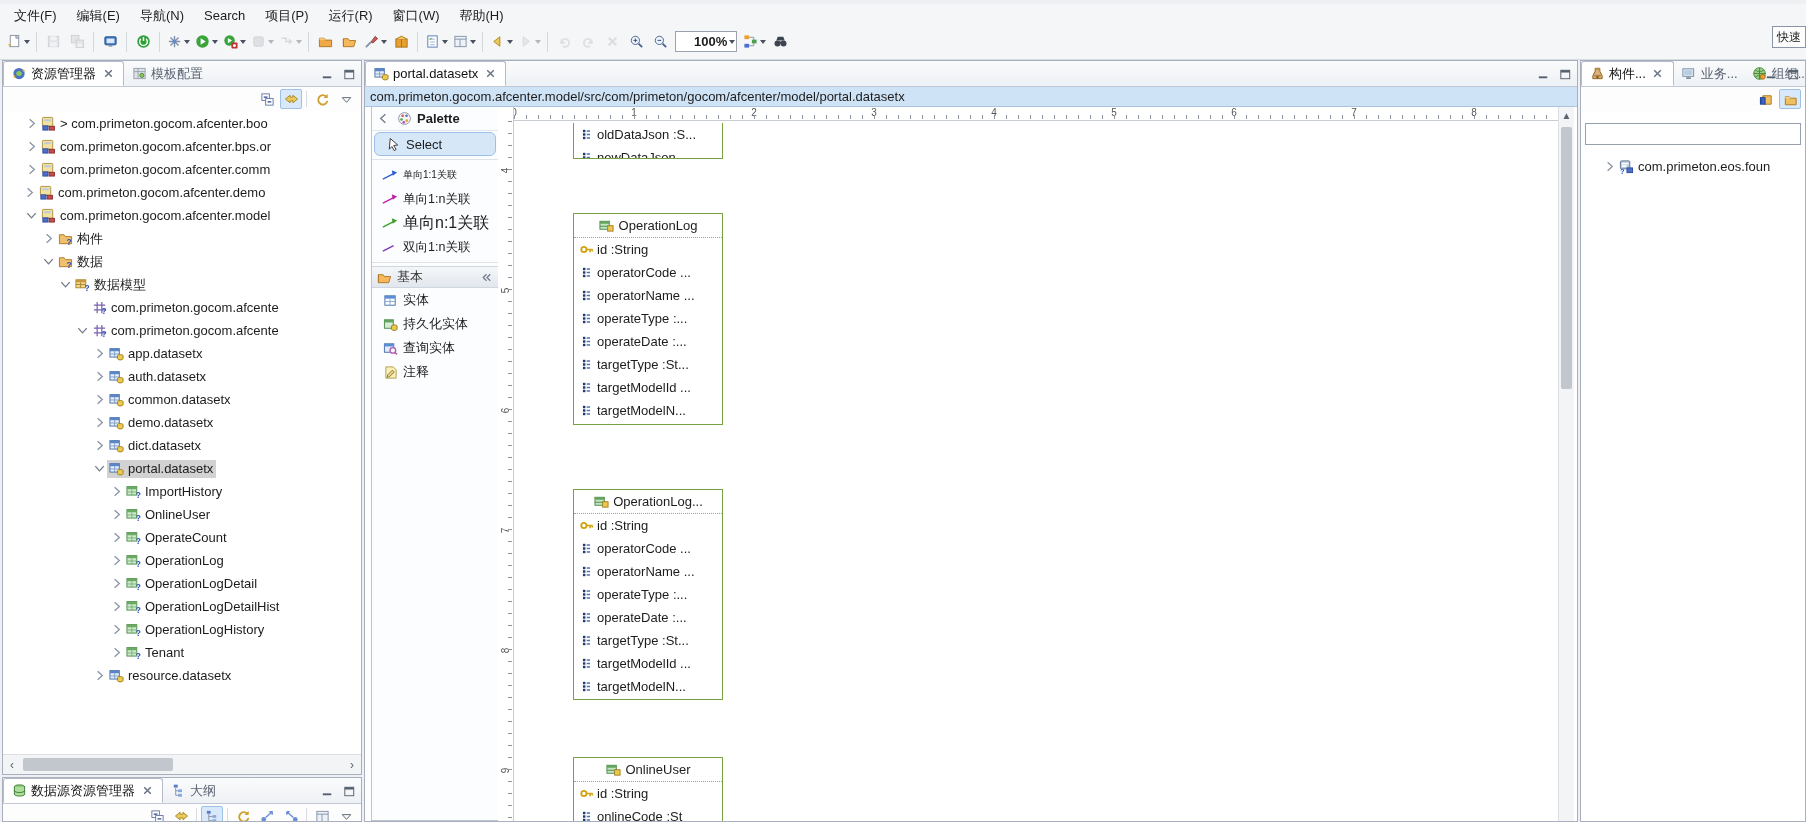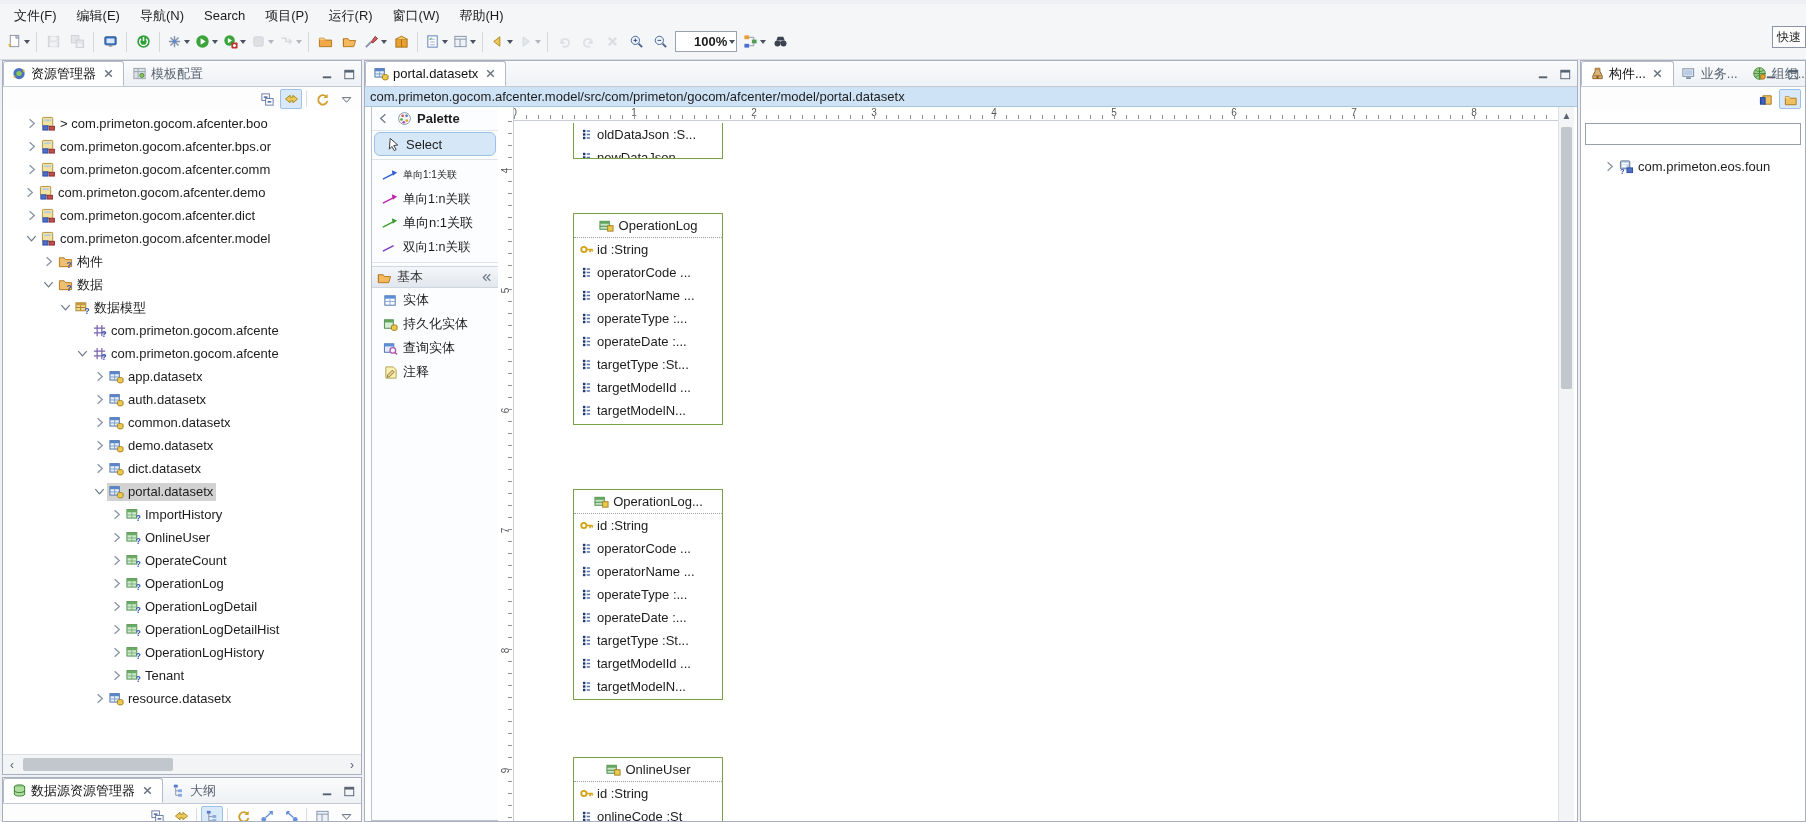--- a/index.html
+++ b/index.html
@@ -504,38 +504,20 @@
                 <rect x="2" y="10.5" width="5.5" height="4.5" fill="#5070c8" stroke="#2a4aa0"></rect>
                 <rect x="8.8" y="11" width="5.5" height="4" fill="#c05050" stroke="#8e2a2a"></rect>
               </svg>
             </span>
             <span>com.primeton.gocom.afcenter.demo</span>
           </span>
         </div>
         <div class="trow" style="padding-left: 4px;">
           <span class="chev">
             <svg viewBox="0 0 16 16" width="15" height="15">
-              <path d="M6 3.5l5 4.5-5 4.5" fill="none" stroke="#8a94a4" stroke-width="1.4"></path>
-            </svg>
-          </span>
-          <span class="lbl-wrap">
-            <span class="ic">
-              <svg viewBox="0 0 16 16" width="15" height="15">
-                <rect x="1.5" y="1.5" width="11" height="9.5" rx="1" fill="#f2e2a2" stroke="#ae8e3e"></rect>
-                <rect x="3.5" y="3.5" width="7" height="2" fill="#b8ccdf"></rect>
-                <rect x="2" y="10.5" width="5.5" height="4.5" fill="#5070c8" stroke="#2a4aa0"></rect>
-                <rect x="8.8" y="11" width="5.5" height="4" fill="#c05050" stroke="#8e2a2a"></rect>
-              </svg>
-            </span>
-            <span>com.primeton.gocom.afcenter.dict</span>
-          </span>
-        </div>
-        <div class="trow" style="padding-left: 4px;">
-          <span class="chev">
-            <svg viewBox="0 0 16 16" width="15" height="15">
               <path d="M3.5 5.5l4.5 5 4.5-5" fill="none" stroke="#707a8a" stroke-width="1.4"></path>
             </svg>
           </span>
           <span class="lbl-wrap">
             <span class="ic">
               <svg viewBox="0 0 16 16" width="15" height="15">
                 <rect x="1.5" y="1.5" width="11" height="9.5" rx="1" fill="#f2e2a2" stroke="#ae8e3e"></rect>
                 <rect x="3.5" y="3.5" width="7" height="2" fill="#b8ccdf"></rect>
                 <rect x="2" y="10.5" width="5.5" height="4.5" fill="#5070c8" stroke="#2a4aa0"></rect>
                 <rect x="8.8" y="11" width="5.5" height="4" fill="#c05050" stroke="#8e2a2a"></rect>
@@ -1102,21 +1084,21 @@
             </span>
             <span style="font-size: 12.5px;">单向1:n关联</span>
           </div>
           <div class="pal-item">
             <span class="ic">
               <svg viewBox="0 0 18 14" width="17" height="13">
                 <path d="M1 11L13 5" stroke="#3d9e2c" stroke-width="1.6"></path>
                 <path d="M11 1l6 2.6-4.8 3.6z" fill="#3d9e2c"></path>
               </svg>
             </span>
-            <span style="font-size: 13px;">单向n:1关联</span>
+            <span style="font-size: 16px;">单向n:1关联</span>
           </div>
           <div class="pal-item">
             <span class="ic">
               <svg viewBox="0 0 18 14" width="17" height="13">
                 <path d="M1 11L13 5" stroke="#7a3bc0" stroke-width="1.6"></path>
               </svg>
             </span>
             <span style="font-size: 12.5px;">双向1:n关联</span>
           </div>
           <div class="pal-divider"></div>

